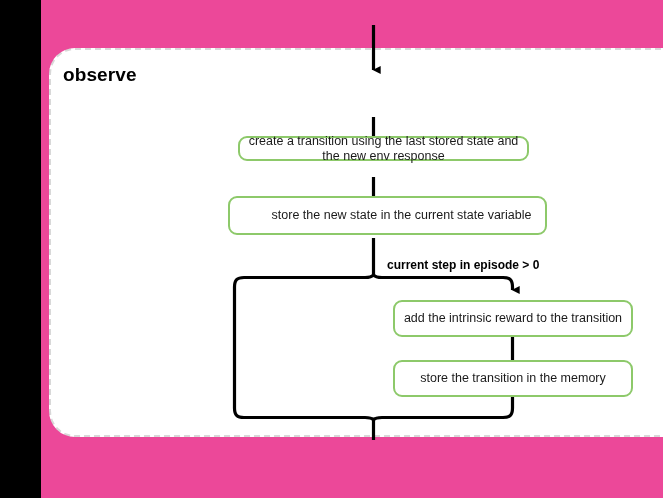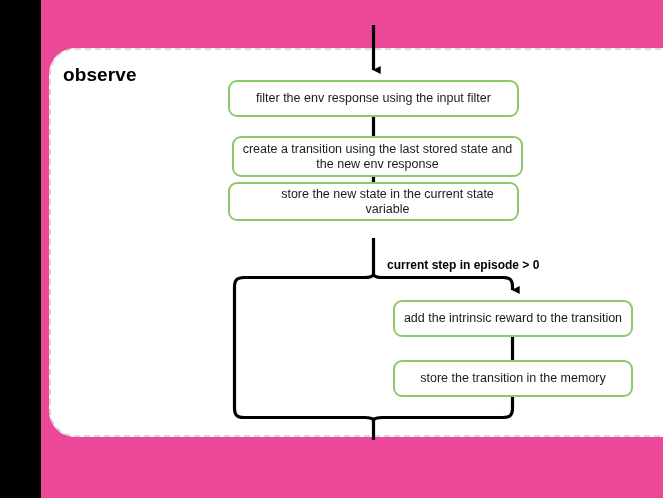--- a/index.html
+++ b/index.html
@@ -114,23 +114,22 @@
 
       <path d="M 471.5 397 L 471.5 408 C 471.5 415 469 417.5 462 417.5
                L 343 417.5 C 339 417.5 335 417 332.5 420"></path>
 
       <path d="M 332.5 417.5 L 332.5 440"></path>
     </g>
   </svg>
 
   <div id="cond-label">current step in episode &gt; 0</div>
 
-  <div class="node" style="left:187px; top:80px; width:291px; height:37px;">filter the env response using the input filter</div>
 
-  <div class="node" style="left:191px; top:136px; width:291px; height:41px;">create a transition using the last stored state and the new env response</div>
+  <div class="node" style="left:197px; top:136px; width:291px; height:25px;">create a transition using the last stored state and the new env response</div>
 
-  <div class="node" style="left:187px; top:182px; width:291px; height:39px;padding-left:36px;">store the new state in the current state variable</div>
+  <div class="node" style="left:187px; top:196px; width:319px; height:39px;padding-left:36px;">store the new state in the current state variable</div>
 
   <div class="node" style="left:352px; top:360px; width:240px; height:37px;">store the transition in the memory</div>
 
   <div class="node" style="left:352px; top:300px; width:240px; height:37px;">add the intrinsic reward to the transition</div>
 
 </div>
 
 </body></html>

